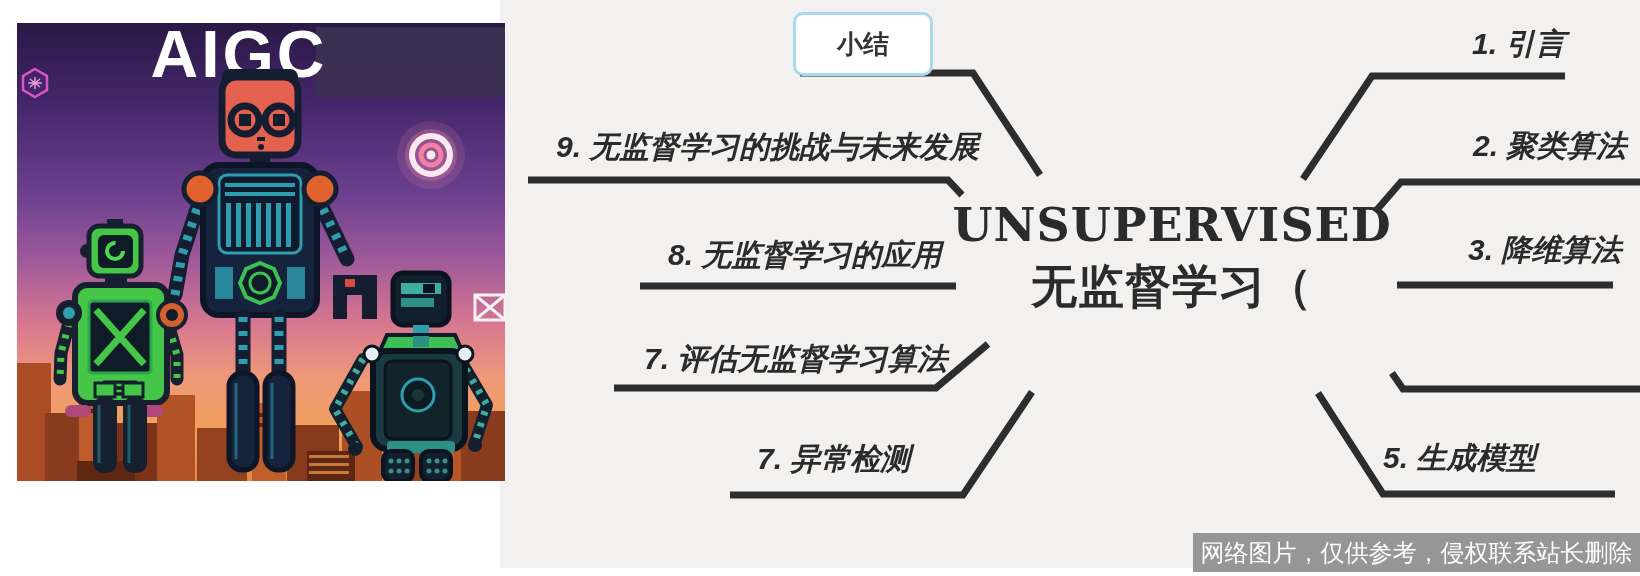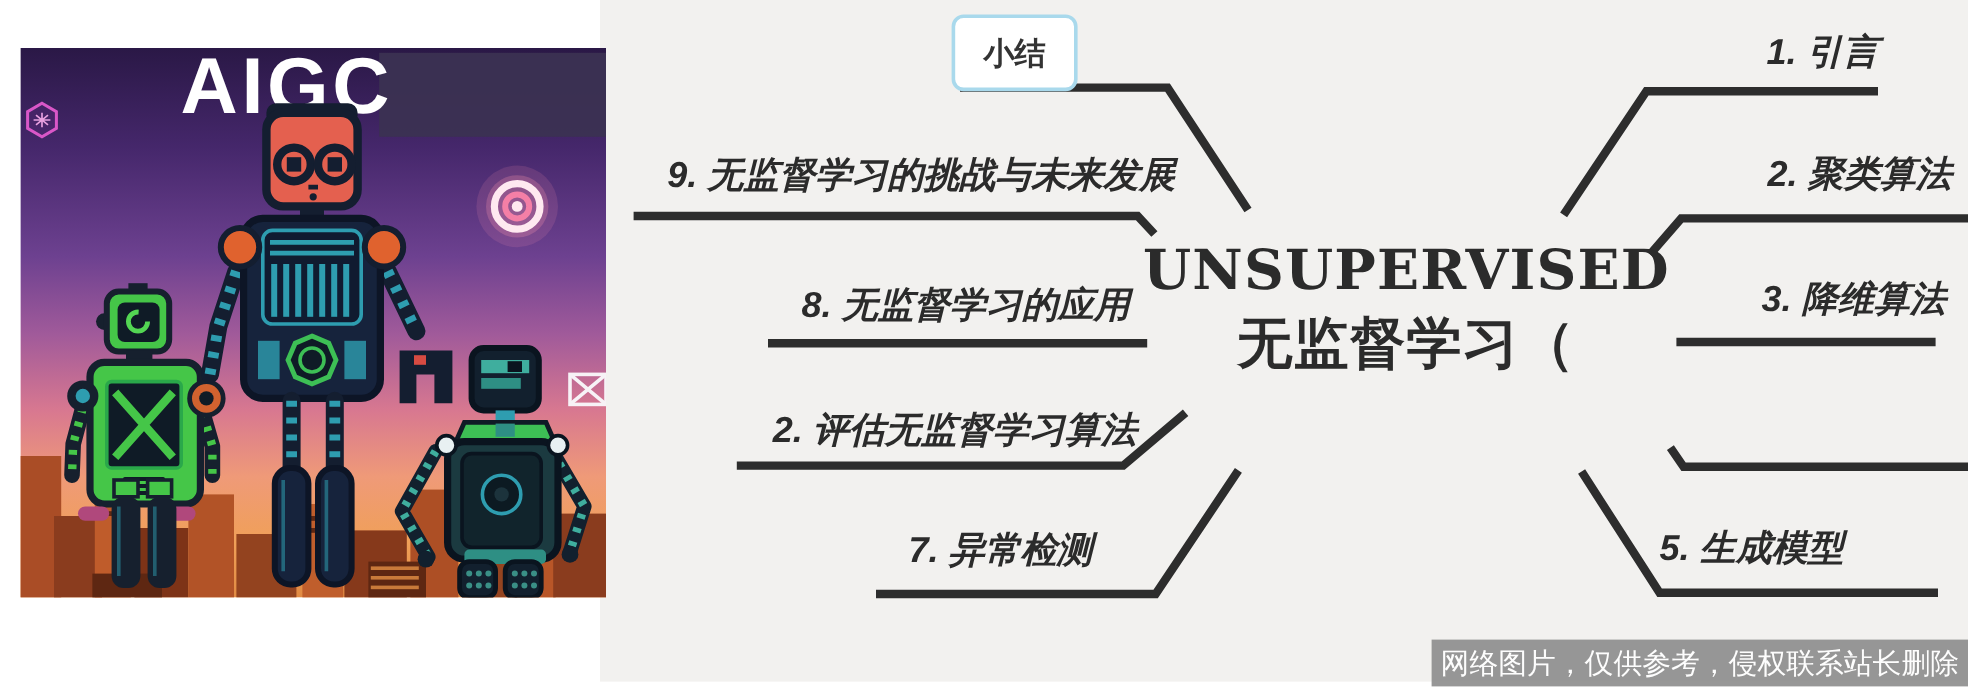--- a/index.html
+++ b/index.html
@@ -19,36 +19,36 @@
   .central-title{
     position:absolute;left:952px;top:195px;width:440px;text-align:center;
     font-family:"DejaVu Serif",serif;font-weight:800;font-size:46px;line-height:61px;
     color:var(--text);letter-spacing:1px;
   }
   .branch-label{
     position:absolute;font-size:30px;font-weight:700;color:var(--text);
     line-height:36px;white-space:nowrap;cursor:default;font-style:italic;
   }
   .summary-node{
-    position:absolute;left:793px;top:12px;width:105px;height:64px;
+    position:absolute;left:793px;top:12px;width:140px;height:64px;
     background:#ffffff;border:3px solid var(--node-border);border-radius:10px;
     display:flex;align-items:center;justify-content:center;
     font-size:26px;font-weight:700;color:#333;
   }
 
   
   .watermark{
     position:absolute;left:1193px;top:533px;width:447px;height:39px;
     background:var(--wm-bg);opacity:.92;color:var(--wm-text);
     font-size:24px;display:flex;align-items:center;justify-content:center;
     letter-spacing:0;white-space:nowrap;
   }
 
   
-  .illustration{position:absolute;left:17px;top:40px;width:488px;height:458px;}
+  .illustration{position:absolute;left:17px;top:23px;width:488px;height:458px;}
   .illustration svg{display:block;}
   .aigc-text{font-family:"Liberation Sans",sans-serif;font-weight:800;fill:#ffffff;font-size:66px;letter-spacing:3px;}
   .limb{stroke:#141e30;stroke-width:15;fill:none;stroke-linecap:round;stroke-linejoin:round;}
   .limb-s{stroke:#2e9db0;stroke-width:9;fill:none;stroke-dasharray:5 9;}
   .limb2{stroke:#12202e;stroke-width:12;fill:none;stroke-linecap:round;stroke-linejoin:round;}
   .limb2-s{stroke:#3fae9e;stroke-width:7;fill:none;stroke-dasharray:4 8;}
   .limb3{stroke:#16202e;stroke-width:13;fill:none;stroke-linecap:round;stroke-linejoin:round;}
   .limb3-s{stroke:#45c648;stroke-width:7;fill:none;stroke-dasharray:4 8;}
 </style>
 </head>
@@ -80,21 +80,21 @@
     <span>小结</span>
   </div>
 
   <div class="branch-label" style="left:1472px;top:26px">1. 引言</div>
   <div class="branch-label" style="left:1473px;top:128px">2. 聚类算法</div>
   <div class="branch-label" style="left:1468px;top:232px">3. 降维算法</div>
   <div class="branch-label" style="left:1383px;top:440px">5. 生成模型</div>
 
   <div class="branch-label" style="left:556px;top:129px">9. 无监督学习的挑战与未来发展</div>
   <div class="branch-label" style="left:668px;top:237px">8. 无监督学习的应用</div>
-  <div class="branch-label" style="left:644px;top:341px">2. 评估无监督学习算法</div>
+  <div class="branch-label" style="left:644px;top:341px">7. 评估无监督学习算法</div>
   <div class="branch-label" style="left:757px;top:441px">7. 异常检测</div>
 
   <div class="illustration">
     <svg viewBox="0 0 488 458" width="488" height="458">
       <defs>
         <linearGradient id="sky" x1="0" y1="0" x2="0" y2="1">
           <stop offset="0" stop-color="#2a1846"></stop>
           <stop offset=".18" stop-color="#45276b"></stop>
           <stop offset=".38" stop-color="#6d4190"></stop>
           <stop offset=".52" stop-color="#a05a9a"></stop>

